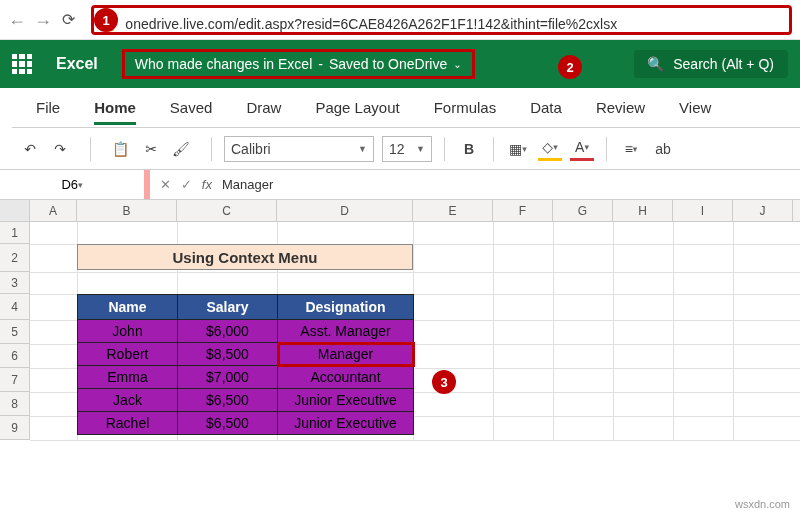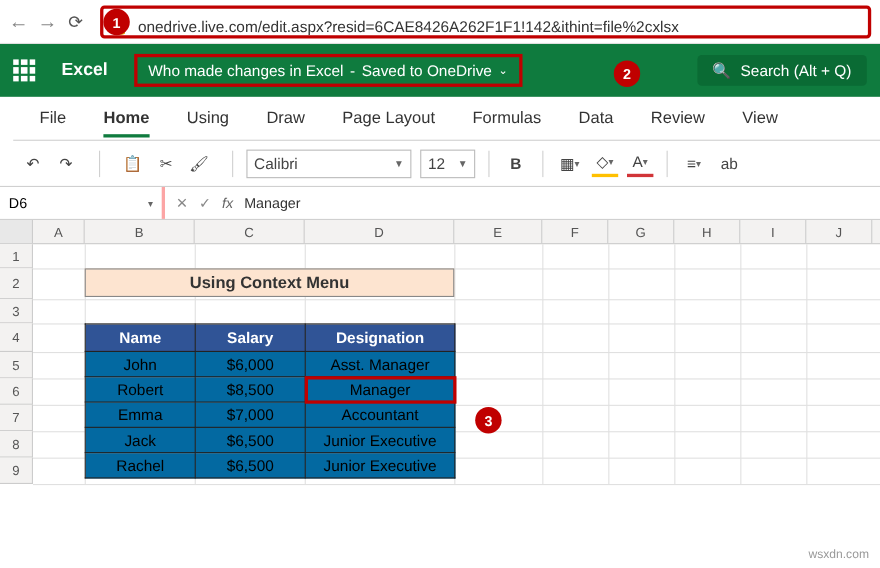--- a/index.html
+++ b/index.html
@@ -34,21 +34,21 @@
 .dropdown { border: 1px solid #bbb; height: 26px; display: flex; align-items: center; padding: 0 6px; background: #fff; }
 .font-dd { width: 150px; justify-content: space-between; }
 .size-dd { width: 50px; justify-content: space-between; }
 .chev-sm { font-size: 9px; color: #666; }
 .icon-btn { width: 24px; height: 24px; display: flex; align-items: center; justify-content: center; }
 .underline-red { border-bottom: 3px solid #d13438; }
 .underline-yellow { border-bottom: 3px solid #ffc000; }
 
 
 .formula-row { height: 30px; display: flex; align-items: center; border-bottom: 1px solid #d0d0d0; font-size: 13px; }
-.name-box { width: 150px; border-right: 3px solid #fca5a5; padding: 0 8px; display: flex; align-items: center; justify-content: space-between; height: 100%; }
+.name-box { width: 150px; border-right: 6px solid #fca5a5; padding: 0 8px; display: flex; align-items: center; justify-content: center; height: 100%; }
 .fx-area { display: flex; align-items: center; gap: 10px; padding: 0 10px; color: #888; }
 .fx-label { font-style: italic; color: #666; }
 .formula-val { color: #333; }
 
 
 .grid-area { position: relative; }
 .col-headers { display: flex; height: 22px; background: #f3f2f1; border-bottom: 1px solid #ccc; font-size: 12px; color: #555; }
 .corner { width: 30px; border-right: 1px solid #ccc; background: #e8e8e8; }
 .col-h { border-right: 1px solid #ccc; display: flex; align-items: center; justify-content: center; }
 .row-h { width: 30px; border-right: 1px solid #ccc; border-bottom: 1px solid #ccc; background: #f3f2f1; font-size: 12px; color: #555; display: flex; align-items: center; justify-content: center; }
@@ -57,21 +57,21 @@
 .cells { position: relative; flex: 1; }
 .gridlines { position: absolute; inset: 0; }
 .gl-v { position: absolute; top: 0; bottom: 0; width: 1px; background: #e0e0e0; }
 .gl-h { position: absolute; left: 0; right: 0; height: 1px; background: #e0e0e0; }
 
 
 .sheet-content { position: absolute; left: 47px; top: 22px; }
 .title-bar { background: #fde4d0; border: 1px solid #888; width: 336px; height: 26px; display: flex; align-items: center; justify-content: center; font-weight: 700; font-size: 15px; color: #333; }
 .data-table { margin-top: 24px; border-collapse: collapse; }
 .data-table th { background: #305496; color: #fff; font-weight: 700; font-size: 14px; border: 1px solid #222; padding: 4px 0; }
-.data-table td { border: 1px solid #222; text-align: center; font-size: 14px; padding: 3px 0; background: #0369a1; }
+.data-table td { border: 1px solid #222; text-align: center; font-size: 14px; padding: 3px 0; background: #a21caf; }
 .col-name { width: 100px; } .col-sal { width: 100px; } .col-des { width: 136px; }
 .sel-cell { outline: 3px solid #c00000; outline-offset: -2px; }
 
 
 .marker { position: absolute; width: 24px; height: 24px; border-radius: 50%; background: #c00000; color: #fff; font-weight: 700; font-size: 13px; display: flex; align-items: center; justify-content: center; }
 .m1 { top: 8px; left: 94px; }
 .m2 { top: 55px; left: 558px; }
 .m3 { top: 370px; left: 432px; }
 
 .watermark { position: absolute; bottom: 6px; right: 10px; font-size: 11px; color: #999; }
@@ -112,21 +112,21 @@
   </div>
   <div class="search-btn">
     <span>🔍</span>
     <span>Search (Alt + Q)</span>
   </div>
 </div>
 
 <div class="ribbon-tabs">
   <div>File</div>
   <div class="active">Home</div>
-  <div>Using</div>
+  <div>Saved</div>
   <div>Draw</div>
   <div>Page Layout</div>
   <div>Formulas</div>
   <div>Data</div>
   <div>Review</div>
   <div>View</div>
 </div>
 
 <div class="toolbar">
   <div class="tb-group">

